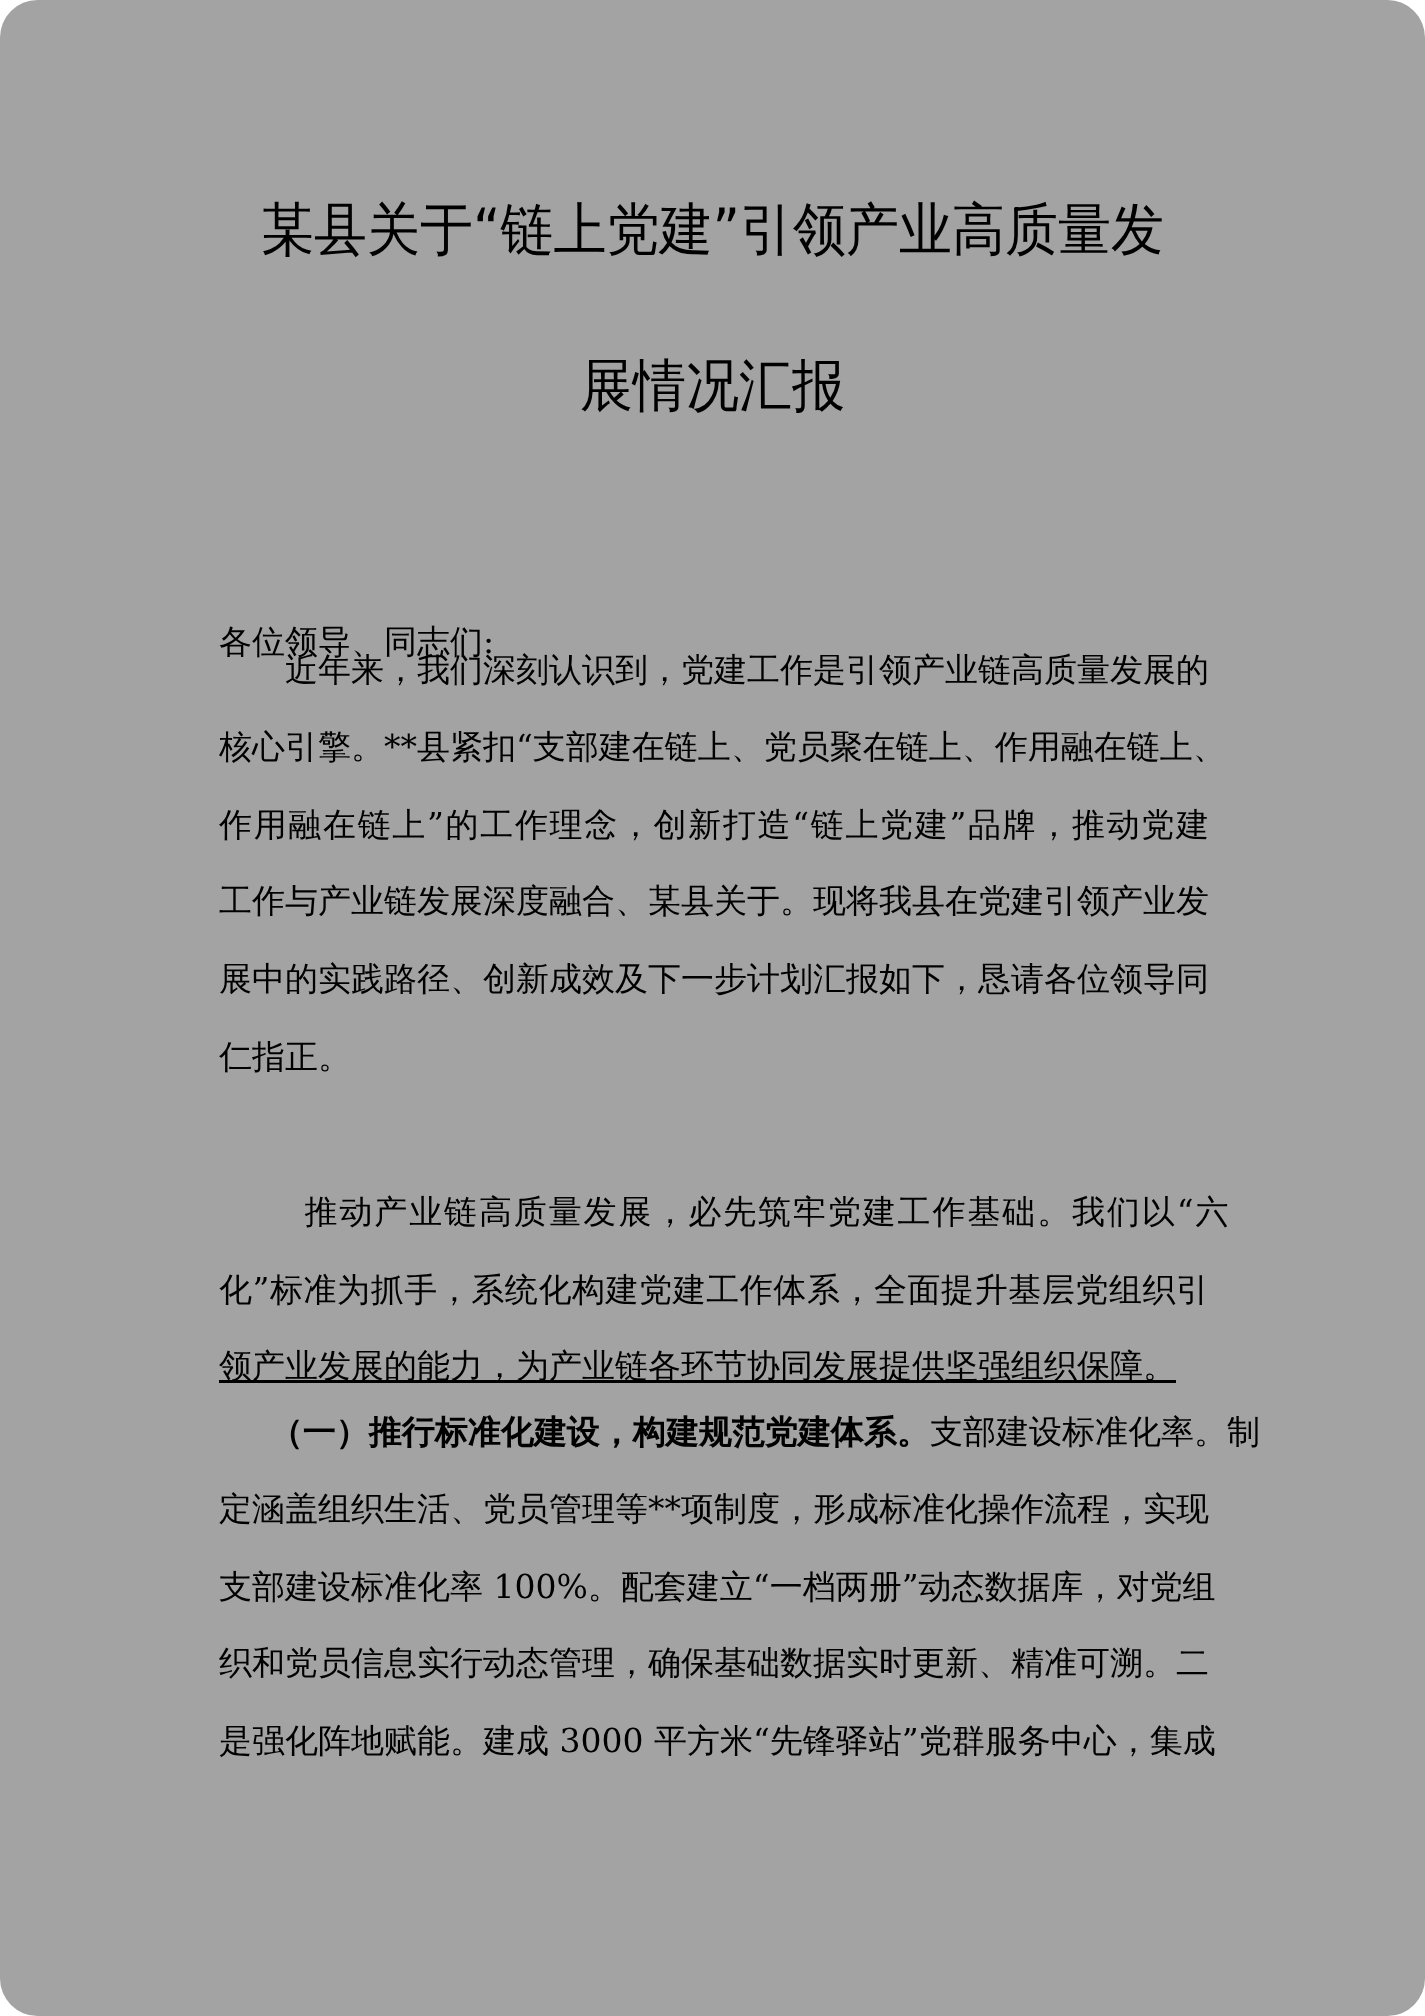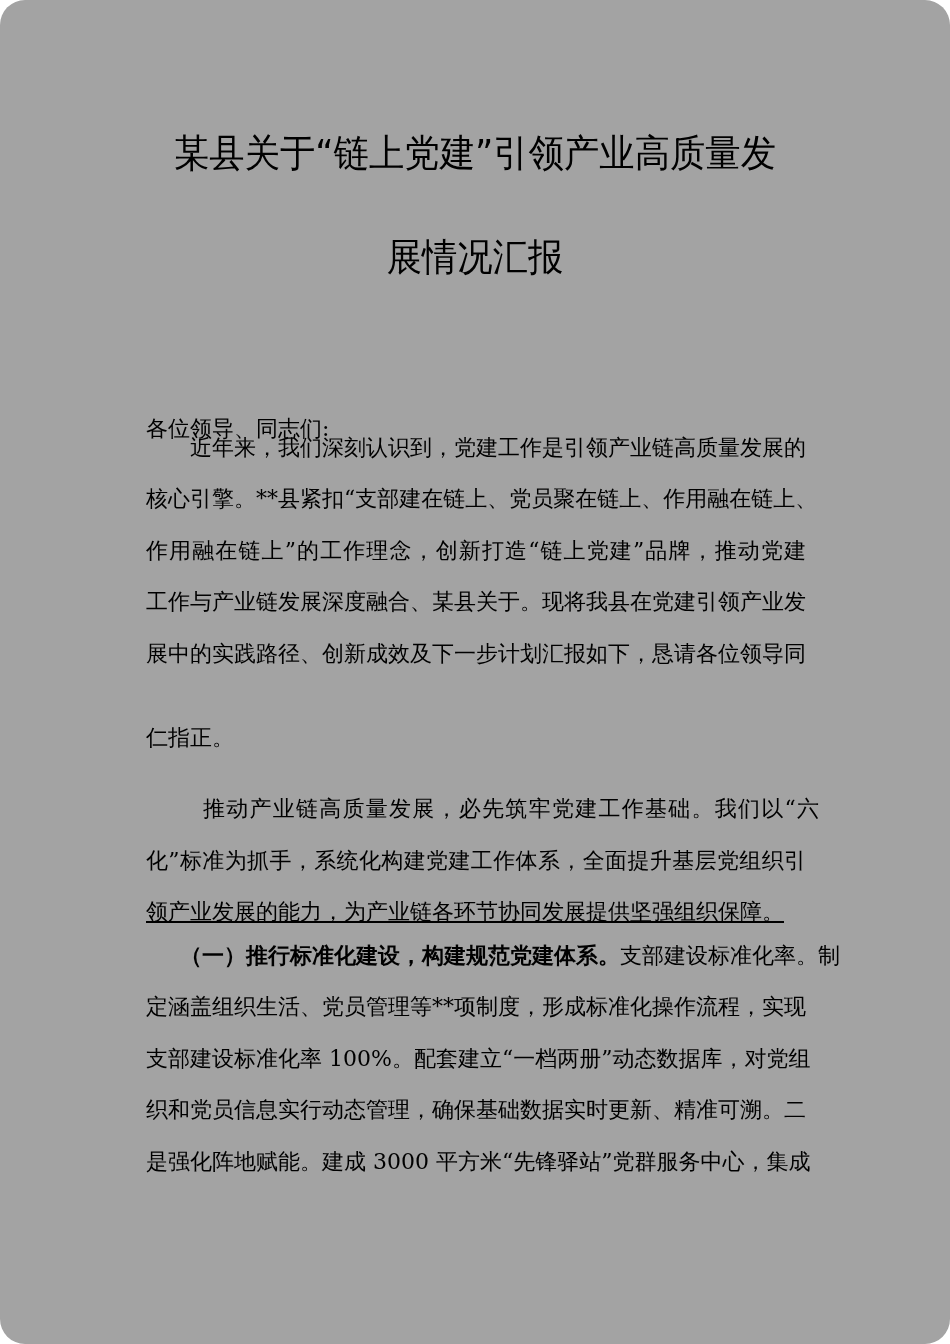--- a/index.html
+++ b/index.html
@@ -80,21 +80,21 @@
   <div class="title l2">展情况汇报</div>
 
   <div class="salutation" style="top:386px;margin-top:28px;">各位领导、同志们:</div>
 
   <div>
     <div class="line indent" style="top:433px;">近年来，我们深刻认识到，党建工作是引领产业链高质量发展的</div>
     <div class="line" style="top:484px;">核心引擎。**县紧扣“支部建在链上、党员聚在链上、作用融在链上、</div>
     <div class="line" style="top:536px;">作用融在链上”的工作理念，创新打造“链上党建”品牌，推动党建</div>
     <div class="line" style="top:587px;">工作与产业链发展深度融合、某县关于。现将我县在党建引领产业发</div>
     <div class="line" style="top:639px;">展中的实践路径、创新成效及下一步计划汇报如下，恳请各位领导同</div>
-    <div class="line last" style="top:691px;margin-top:32px;">仁指正。</div>
+    <div class="line last" style="top:691px;">仁指正。</div>
   </div>
 
 
   <div>
     <div class="line indent" style="top:794px;margin-left:13px;">推动产业链高质量发展，必先筑牢党建工作基础。我们以“六</div>
     <div class="line" style="top:846px;">化”标准为抓手，系统化构建党建工作体系，全面提升基层党组织引</div>
     <div class="line last" style="top:897px;text-decoration:underline;">领产业发展的能力，为产业链各环节协同发展提供坚强组织保障。</div>
   </div>
 
   <div>

